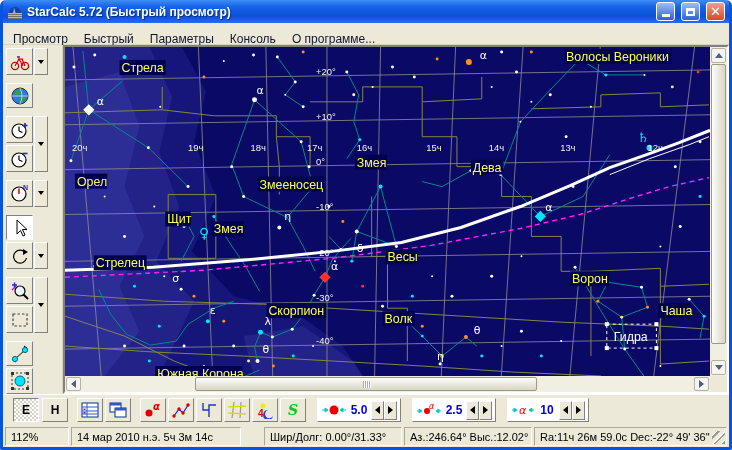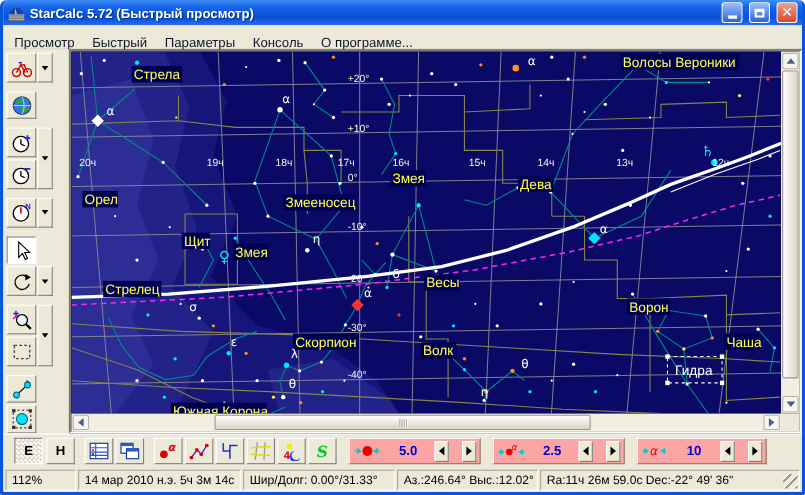--- a/index.html
+++ b/index.html
@@ -58,22 +58,22 @@
   .grip-line{width:1px;height:7px;background:#b0ad9c;box-shadow:1px 0 0 #fff;}
   .corner{position:absolute;right:0;bottom:0;width:17px;height:16px;background:#ece9d8;}
   
   .btoolbar{height:30px;flex:0 0 30px;display:flex;align-items:center;background:#ece9d8;
     border-top:1px solid #fff;padding-left:10px;gap:3px;}
   .bbtn{width:26px;height:24px;background:#ece9d8;border:1px solid;border-color:#fff #808080 #808080 #fff;
     display:flex;align-items:center;justify-content:center;box-sizing:border-box;font-size:12px;font-weight:bold;}
   .bbtn.checked{border-color:#808080 #fff #fff #808080;
     background:repeating-conic-gradient(#ffffff 0% 25%,#d8d4c4 0% 50%) 0 0/4px 4px;}
   .bgroup{display:flex;gap:2px;margin-left:6px;}
-  .spingroup{display:flex;align-items:center;gap:12px;margin-left:8px;border:1px solid;
-    border-color:#fff #848270 #848270 #fff;padding:1px 3px;height:24px;box-sizing:border-box;background:#fca5a5;}
+  .spingroup{display:flex;align-items:center;gap:0;margin-left:8px;border:1px solid;
+    border-color:#fff #848270 #848270 #fff;padding:1px 3px;height:24px;box-sizing:border-box;background:#ffffff;}
   .spinval{color:#0000d0;font-weight:bold;font-size:12px;min-width:24px;text-align:center;}
   .spinbtn{width:13px;height:19px;background:#ece9d8;border:1px solid;border-color:#fff #808080 #808080 #fff;
     display:flex;align-items:center;justify-content:center;box-sizing:border-box;}
   .tri-l{width:0;height:0;border:4px solid transparent;border-right:5px solid #000;margin-left:-4px;}
   .tri-r{width:0;height:0;border:4px solid transparent;border-left:5px solid #000;margin-right:-4px;}
   
   .statusbar{height:22px;flex:0 0 22px;display:flex;gap:2px;align-items:stretch;background:#ece9d8;
     padding:2px 2px 1px 2px;font-size:11px;box-sizing:border-box;}
   .spanel{border:1px solid;border-color:#aca899 #fff #fff #aca899;padding:1px 5px;display:flex;
     align-items:center;white-space:nowrap;overflow:hidden;box-sizing:border-box;}
@@ -646,21 +646,21 @@
         </div>
       <div class="spinbtn">
           <div class="tri-r"></div>
         </div>
     </div>
 
   </div>
 
   <div class="statusbar">
     <div class="spanel" style="width:64px;">112%</div>
-    <div class="spanel" style="width:148px;">14 мар 2010 н.э. 5ч 3м 14с</div>
-    <div class="spanel" style="width:138px;">Шир/Долг: 0.00°/31.33°</div>
+    <div class="spanel" style="width:170px;">14 мар 2010 н.э. 5ч 3м 14с</div>
+    <div class="spanel" style="width:138px;margin-left:21px;">Шир/Долг: 0.00°/31.33°</div>
     <div class="spanel" style="width:128px;">Аз.:246.64° Выс.:12.02°</div>
     <div class="spanel grippanel" style="flex:1;">
       <span>Ra:11ч 26м 59.0с Dec:-22° 49' 36"</span>
       <div class="resize-grip"></div>
     </div>
   </div>
 </div>
 
 </body></html>

